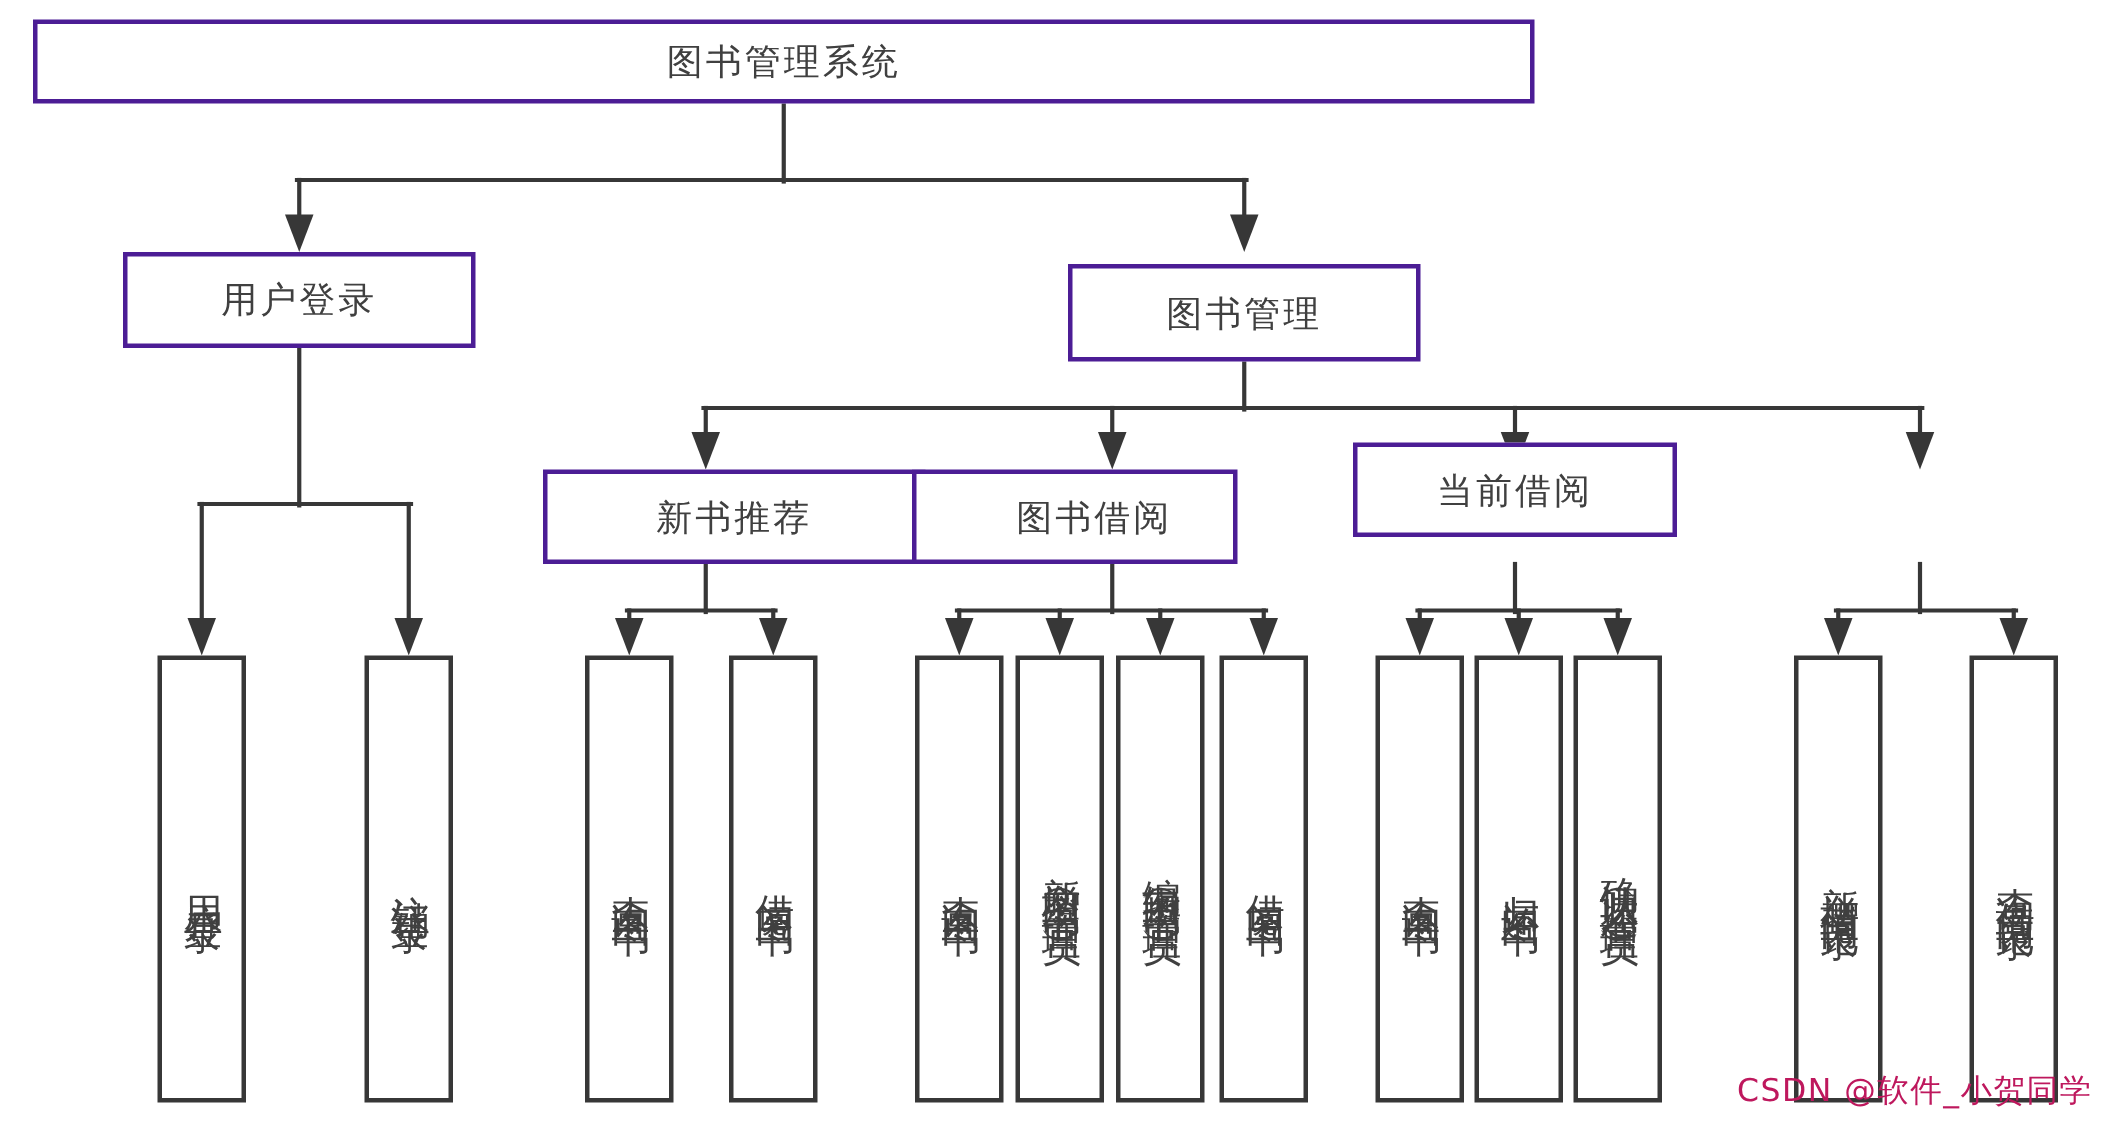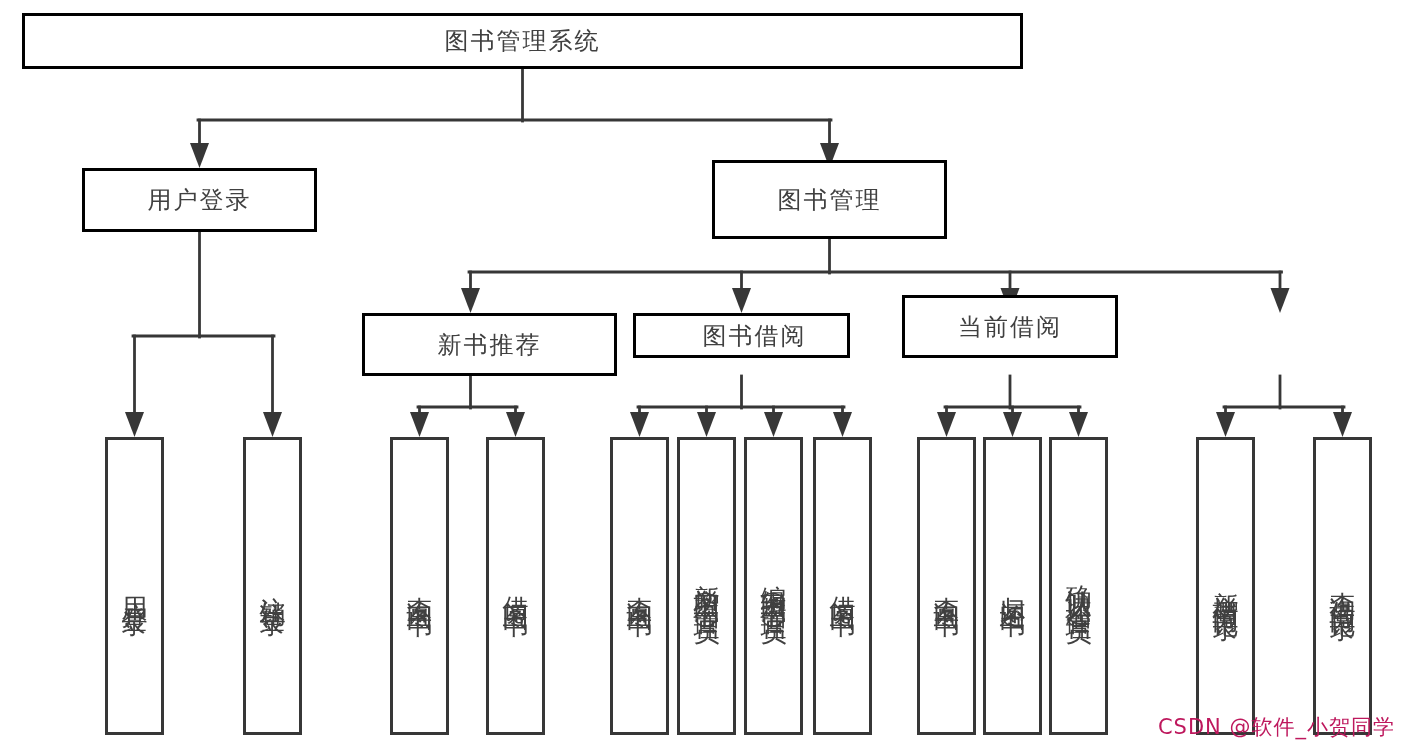--- a/index.html
+++ b/index.html
@@ -22,21 +22,21 @@
     stroke-width: 2.8;
     stroke-linecap: square;
   }
   svg.connectors polygon {
     fill: #373737;
     stroke: none;
   }
   .hbox {
     position: absolute;
     box-sizing: border-box;
-    border: 3px solid #000000;
+    border: 3px solid #4c1d95;
     background: #ffffff;
     display: flex;
     align-items: center;
     justify-content: center;
     font-size: 24px;
     letter-spacing: 2px;
     color: #404040;
     z-index: 2;
   }
   .vbox {
@@ -131,24 +131,24 @@
     <line x1="1224" y1="407" x2="1344" y2="407"></line>
     <line x1="1225.5" y1="407" x2="1225.5" y2="415"></line>
     <polygon points="1216,412 1235,412 1225.5,437"></polygon>
     <line x1="1342.5" y1="407" x2="1342.5" y2="415"></line>
     <polygon points="1333,412 1352,412 1342.5,437"></polygon>
   </svg>
 
   <div class="hbox" style="left:22px; top:13px; width:1001px; height:56px;">图书管理系统</div>
 
   <div class="hbox" style="left:82px; top:168px; width:235px; height:64px;">用户登录</div>
-  <div class="hbox" style="left:712px; top:160px; width:235px; height:79px;text-align:right;">图书管理</div>
+  <div class="hbox" style="left:712px; top:176px; width:235px; height:65px;text-align:right;">图书管理</div>
 
   <div class="hbox" style="left:362px; top:313px; width:255px; height:63px;">新书推荐</div>
-  <div class="hbox" style="left:633px; top:313px; width:217px; height:45px;padding-left:26px;">图书借阅</div>
+  <div class="hbox" style="left:608px; top:313px; width:217px; height:63px;padding-left:26px;">图书借阅</div>
   <div class="hbox" style="left:902px; top:295px; width:216px; height:63px;">当前借阅</div>
 
   <div class="vbox" style="left:105px;">用户登录</div>
   <div class="vbox" style="left:243px;">注销登录</div>
 
   <div class="vbox" style="left:390px;">查询图书</div>
   <div class="vbox" style="left:486px;">借阅图书</div>
 
   <div class="vbox" style="left:610px;">查询图书</div>
   <div class="vbox" style="left:677px;">新增图书（管理员）</div>

